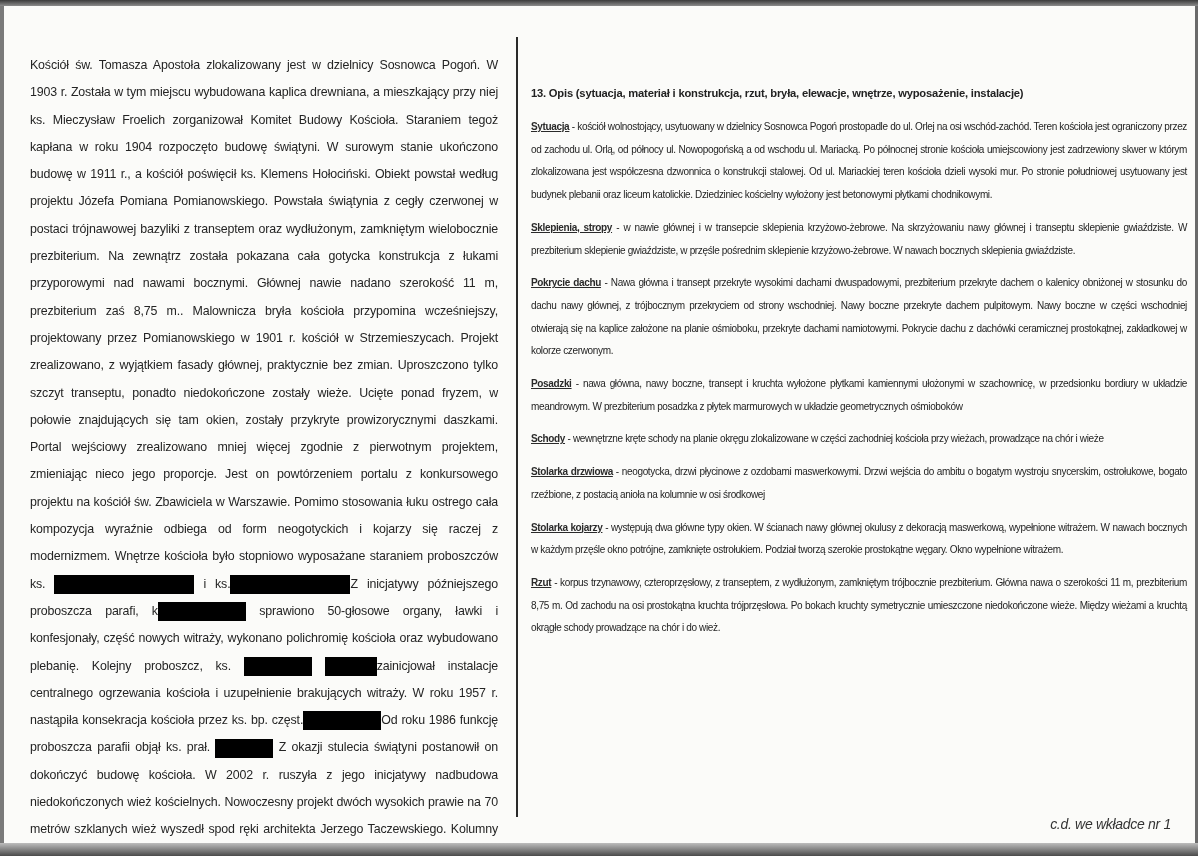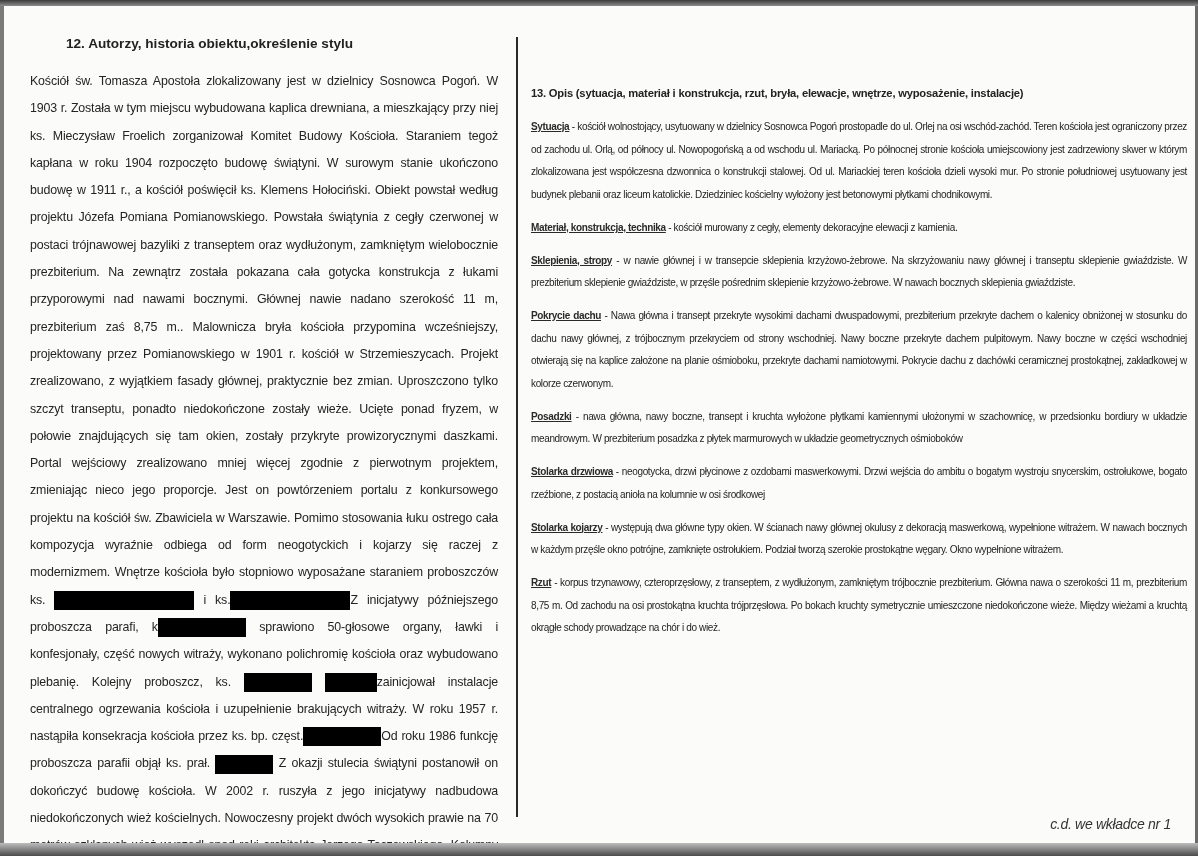--- a/index.html
+++ b/index.html
@@ -41,34 +41,33 @@
 </head>
 <body>
 
 <div class="scan-top"></div>
 <div class="scan-left"></div>
 <div class="scan-right"></div>
 
 <div class="page">
 
   <div class="col-left">
-    <h2 class="heading-left">12. Autorzy, historia obiektu,określenie stylu</h2>
     <div class="body-left"><span>Kościół św. Tomasza Apostoła zlokalizowany jest w dzielnicy Sosnowca Pogoń. W 1903 r. Została w tym miejscu wybudowana kaplica drewniana, a mieszkający przy niej ks. Mieczysław Froelich zorganizował Komitet Budowy Kościoła. Staraniem tegoż kapłana w roku 1904 rozpoczęto budowę świątyni. W surowym stanie ukończono budowę w 1911 r., a kościół poświęcił ks. Klemens Hołociński. Obiekt powstał według projektu Józefa Pomiana Pomianowskiego. Powstała świątynia z cegły czerwonej w postaci trójnawowej bazyliki z transeptem oraz wydłużonym, zamkniętym wielobocznie prezbiterium. Na zewnątrz została pokazana cała gotycka konstrukcja z łukami przyporowymi nad nawami bocznymi. Głównej nawie nadano szerokość 11 m, prezbiterium zaś 8,75 m.. Malownicza bryła kościoła przypomina wcześniejszy, projektowany przez Pomianowskiego w 1901 r. kościół w Strzemieszycach. Projekt zrealizowano, z wyjątkiem fasady głównej, praktycznie bez zmian. Uproszczono tylko szczyt transeptu, ponadto niedokończone zostały wieże. Ucięte ponad fryzem, w połowie znajdujących się tam okien, zostały przykryte prowizorycznymi daszkami. Portal wejściowy zrealizowano mniej więcej zgodnie z pierwotnym projektem, zmieniając nieco jego proporcje. Jest on powtórzeniem portalu z konkursowego projektu na kościół św. Zbawiciela w Warszawie. Pomimo stosowania łuku ostrego cała kompozycja wyraźnie odbiega od form neogotyckich i kojarzy się raczej z modernizmem. Wnętrze kościoła było stopniowo wyposażane staraniem proboszczów ks. </span><span class="redact" style="width:140px"></span><span> i ks.</span><span class="redact" style="width:120px"></span><span>Z inicjatywy późniejszego proboszcza parafi, k</span><span class="redact" style="width:88px"></span><span> sprawiono 50-głosowe organy, ławki i konfesjonały, część nowych witraży, wykonano polichromię kościoła oraz wybudowano plebanię. Kolejny proboszcz, ks. </span><span class="redact" style="width:68px"></span> <span class="redact" style="width:52px"></span><span>zainicjował instalacje centralnego ogrzewania kościoła i uzupełnienie brakujących witraży. W roku 1957 r. nastąpiła konsekracja kościoła przez ks. bp. częst.</span><span class="redact" style="width:78px"></span><span>Od roku 1986 funkcję proboszcza parafii objął ks. prał. </span><span class="redact" style="width:58px"></span><span> Z okazji stulecia świątyni postanowił on dokończyć budowę kościoła. W 2002 r. ruszyła z jego inicjatywy nadbudowa niedokończonych wież kościelnych. Nowoczesny projekt dwóch wysokich prawie na 70 metrów szklanych wież wyszedł spod ręki architekta Jerzego Taczewskiego. Kolumny ze szkła mają zostać wypełnione światłem, dlatego w nocy będą widoczne jako rozświetlone smugi. Szczyty wież zwieńczą krzyże wysokie na 4,5 metra. Trudności w pozyskiwaniu sponsorów sprawiły, ze budowa wież od początku prawie w całości jest finansowana z dobrowolnych ofiar parafian.</span></div>
   </div>
 
   <div class="divider"></div>
 
   <div class="col-right">
     <h2 class="heading-right">13. Opis (sytuacja, materiał i konstrukcja, rzut, bryła, elewacje, wnętrze, wyposażenie, instalacje)</h2>
     <div class="body-right">
       <p class="sec"><span class="sec-title">Sytuacja</span><span> - </span><span>kościół wolnostojący, usytuowany w dzielnicy Sosnowca Pogoń prostopadle do ul. Orlej na osi wschód-zachód. Teren kościoła jest ograniczony przez od zachodu ul. Orlą, od północy ul. Nowopogońską a od wschodu ul. Mariacką. Po północnej stronie kościoła umiejscowiony jest zadrzewiony skwer w którym zlokalizowana jest współczesna dzwonnica o konstrukcji stalowej. Od ul. Mariackiej teren kościoła dzieli wysoki mur. Po stronie południowej usytuowany jest budynek plebanii oraz liceum katolickie. Dziedziniec kościelny wyłożony jest betonowymi płytkami chodnikowymi.</span></p>
-      <p class="sec"><span class="sec-title">Materiał, konstrukcja, technika</span><span>  - </span><span>kościół murowany z cegły, elementy dekoracyjne elewacji z kamienia.</span></p>
       <p class="sec"><span class="sec-title">Sklepienia, stropy</span><span>  -  </span><span>w nawie głównej i w transepcie sklepienia krzyżowo-żebrowe. Na skrzyżowaniu nawy głównej i transeptu sklepienie gwiaździste. W prezbiterium sklepienie gwiaździste, w przęśle pośrednim sklepienie krzyżowo-żebrowe. W nawach bocznych sklepienia gwiaździste.</span></p>
       <p class="sec"><span class="sec-title">Pokrycie dachu</span><span> - </span><span>Nawa główna i transept przekryte wysokimi dachami dwuspadowymi, prezbiterium przekryte dachem o kalenicy obniżonej w stosunku do dachu nawy głównej, z trójbocznym przekryciem od strony wschodniej. Nawy boczne przekryte dachem pulpitowym. Nawy boczne w części wschodniej otwierają się na kaplice założone na planie ośmioboku, przekryte dachami namiotowymi. Pokrycie dachu z dachówki ceramicznej prostokątnej, zakładkowej w kolorze czerwonym.</span></p>
       <p class="sec"><span class="sec-title">Posadzki</span><span> - </span><span>nawa główna, nawy boczne, transept i kruchta wyłożone płytkami kamiennymi ułożonymi w szachownicę, w przedsionku bordiury w układzie meandrowym. W prezbiterium posadzka z płytek marmurowych w układzie geometrycznych ośmioboków</span></p>
+      <p class="sec"><span class="sec-title">Schody</span><span> - </span><span>wewnętrzne kręte schody na planie okręgu zlokalizowane w części zachodniej kościoła przy wieżach, prowadzące na chór i wieże</span></p>
       <p class="sec"><span class="sec-title">Stolarka drzwiowa</span><span> - </span><span>neogotycka, drzwi płycinowe z ozdobami maswerkowymi. Drzwi wejścia do ambitu o bogatym wystroju snycerskim, ostrołukowe, bogato rzeźbione, z postacią anioła na kolumnie w osi środkowej</span></p>
       <p class="sec"><span class="sec-title">Stolarka kojarzy</span><span> - </span><span>występują dwa główne typy okien. W ścianach nawy głównej  okulusy z dekoracją maswerkową, wypełnione witrażem.  W nawach bocznych w każdym przęśle okno potrójne, zamknięte ostrołukiem. Podział tworzą szerokie prostokątne węgary. Okno wypełnione witrażem.</span></p>
       <p class="sec"><span class="sec-title">Rzut</span><span>  -  </span><span>korpus trzynawowy, czteroprzęsłowy, z transeptem, z wydłużonym, zamkniętym trójbocznie prezbiterium. Główna nawa o szerokości 11 m, prezbiterium 8,75 m. Od zachodu na osi prostokątna kruchta trójprzęsłowa. Po bokach kruchty symetrycznie umieszczone niedokończone wieże. Między wieżami a kruchtą okrągłe schody prowadzące na chór i do wież.</span></p>
     </div>
   </div>
 
   <div class="footnote">c.d. we wkładce nr 1</div>
 </div>
 
 <div class="scan-bottom"></div>

